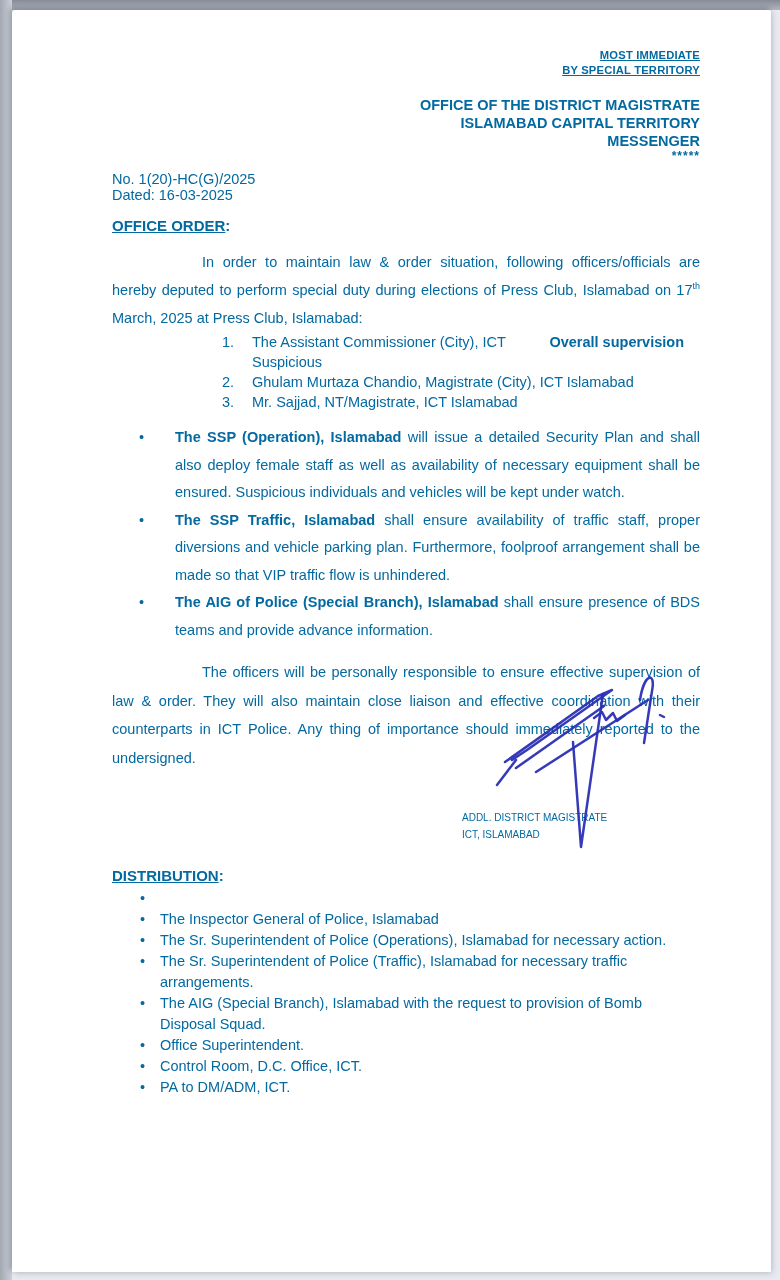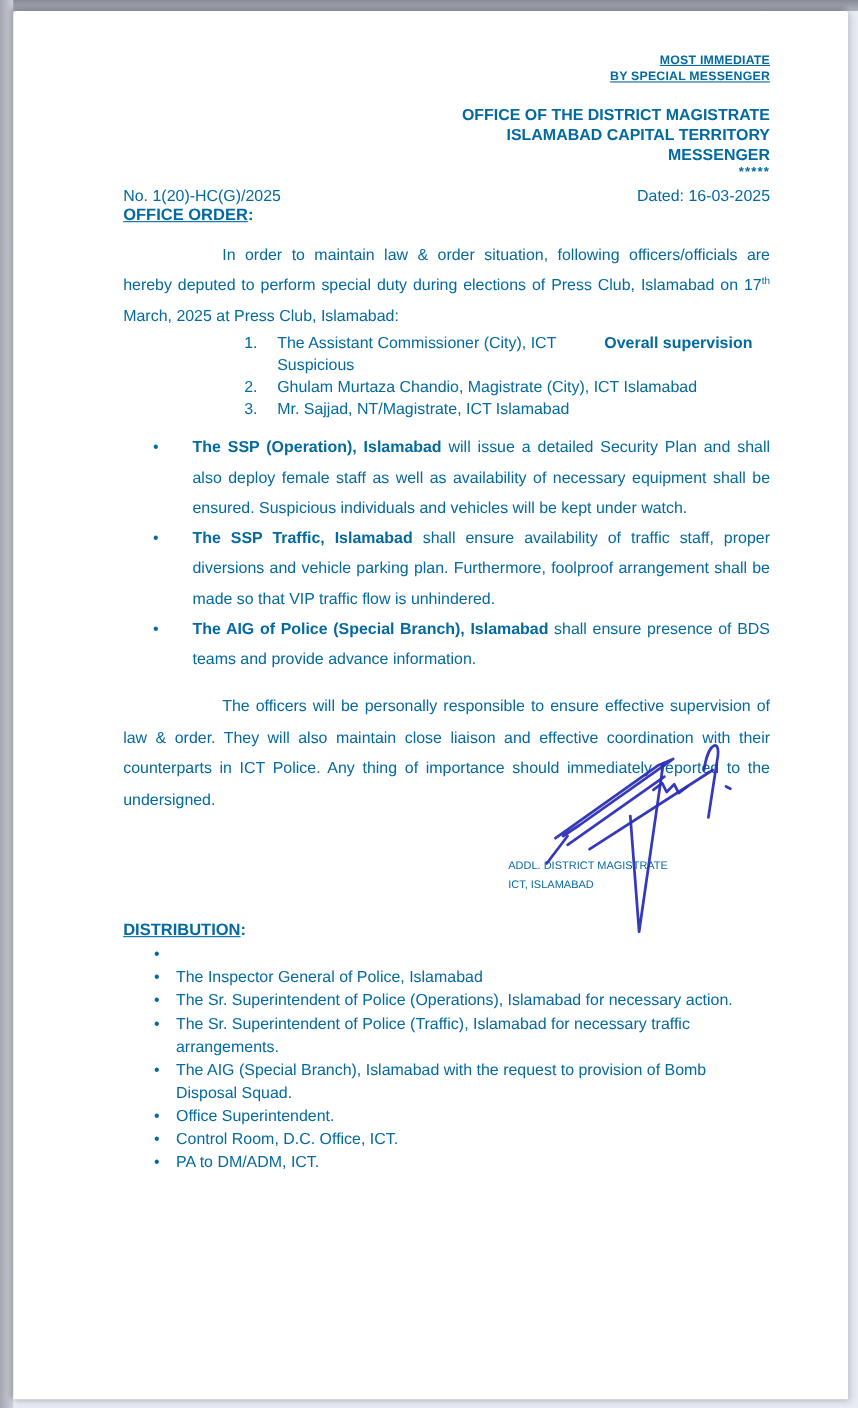--- a/index.html
+++ b/index.html
@@ -19,23 +19,23 @@
     box-shadow:-2px -2px 5px rgba(40,45,60,.30), 2px 2px 6px rgba(90,95,110,.22);
   }
   .content { position:absolute; inset:0; padding:38px 71px 0 100px; font-size:14.5px; }
 
   .stamp { text-align:right; font-weight:bold; font-size:11.2px; line-height:15px; letter-spacing:.2px; }
   .stamp span { text-decoration:underline; }
 
   .letterhead { margin-top:18px; text-align:right; font-weight:bold; font-size:14.5px; line-height:18px; }
   .stars { font-size:12px; line-height:13px; letter-spacing:1px; }
 
-  .ref-row { display:flex; justify-content:space-between; margin-top:8px; }
+  .ref-row { display:flex; justify-content:space-between; margin-top:8px;flex-direction:column; }
 
-  .order-title { font-weight:bold; font-size:15px; }
+  .order-title { margin-top:14px; font-weight:bold; font-size:15px; }
   .order-title .u, .dist-title .u { text-decoration:underline; }
 
   .intro { margin-top:14px; text-align:justify; line-height:28px; text-indent:90px; }
   .sup { vertical-align:super; font-size:9px; line-height:0; }
 
   .officers { margin-top:0; margin-left:110px; line-height:20px; }
   .officer-row { display:flex; }
   .o-num { width:30px; flex:0 0 30px; }
   .o-note { font-weight:bold; margin-left:auto; padding-right:16px; white-space:nowrap; }
 
@@ -63,21 +63,21 @@
 
 <div class="photo">
   <div class="edge-top"></div>
   <div class="edge-left"></div>
 
   <div class="page">
     <div class="content">
 
       <div class="stamp">
         <span>MOST IMMEDIATE</span><br>
-        <span>BY SPECIAL MESSENGER</span>
+        <span>BY SPECIAL TERRITORY</span>
       </div>
 
       <div class="letterhead">
         <div>OFFICE OF THE DISTRICT MAGISTRATE</div>
         <div>ISLAMABAD CAPITAL TERRITORY</div>
         <div>MESSENGER</div>
         <div class="stars">*****</div>
       </div>
 
       <div class="ref-row">

